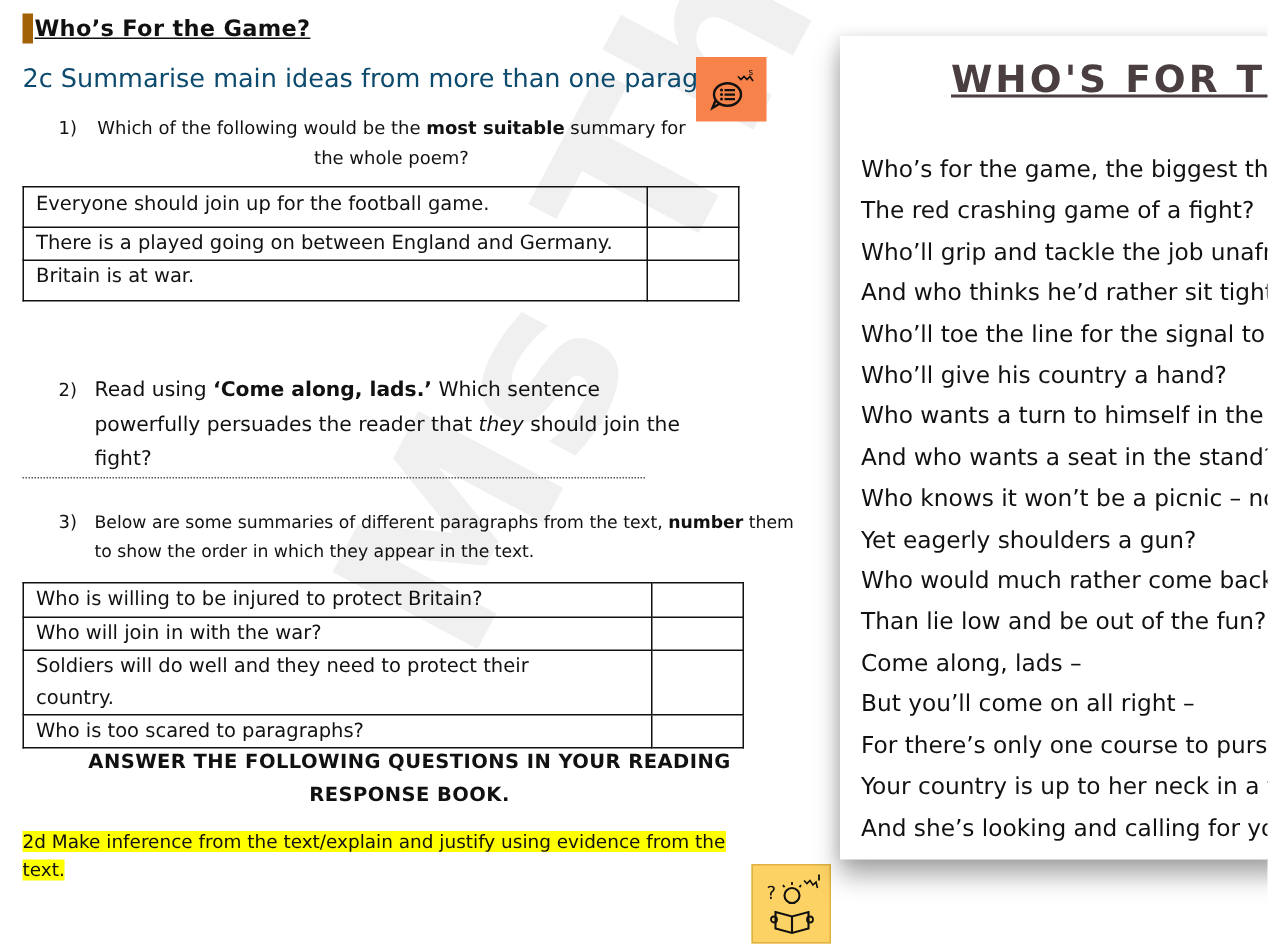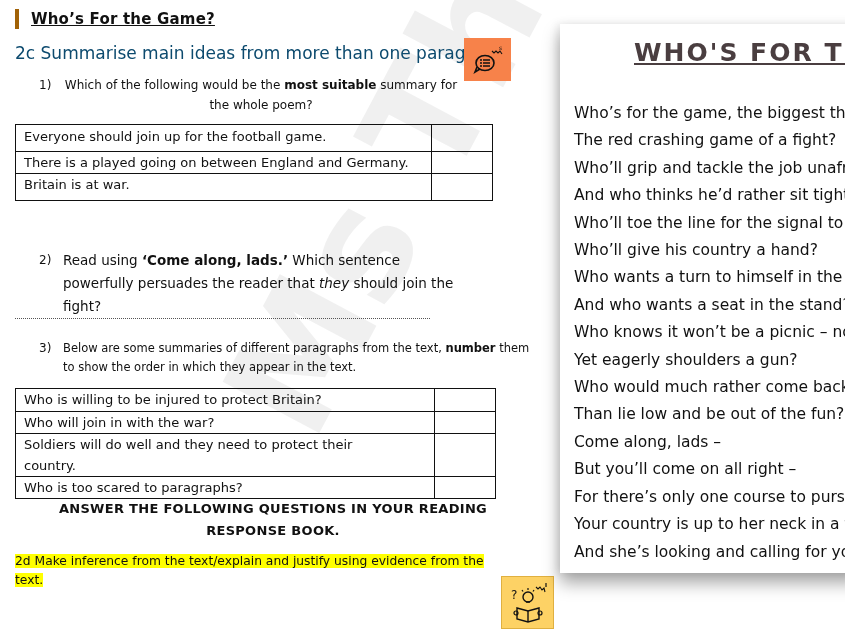--- a/index.html
+++ b/index.html
@@ -6,21 +6,21 @@
   body {
     width: 845px; height: 634px; overflow: hidden; position: relative;
     background: #ffffff;
     font-family: "DejaVu Sans", sans-serif;
     color: #111;
   }
   .abs { position: absolute; }
   .title {
     left: 15px; top: 9px; font-size: 15px; font-weight: bold;
     text-decoration: underline; letter-spacing: 0.2px;
-    border-left: 4px solid #a16207; padding-left: 12px; line-height: 20px;
+    border-left: 7px solid #a16207; padding-left: 1px; line-height: 20px;
   }
   .objective {
     left: 15px; top: 45px; font-size: 17px; color: #0c4a6e; line-height: 16px;
   }
   .q { font-size: 12px; line-height: 20px; }
   .q .num { position: absolute; left: 0; }
   .q .txt { position: absolute; left: 24px; }
   .q1 { left: 39px; top: 75px; width: 420px; }
   .q2 { left: 39px; top: 249px; width: 470px; font-size: 13.5px; line-height: 23px; }
   .q3 { left: 39px; top: 339px; width: 500px; font-size: 11.5px; line-height: 19px; }

